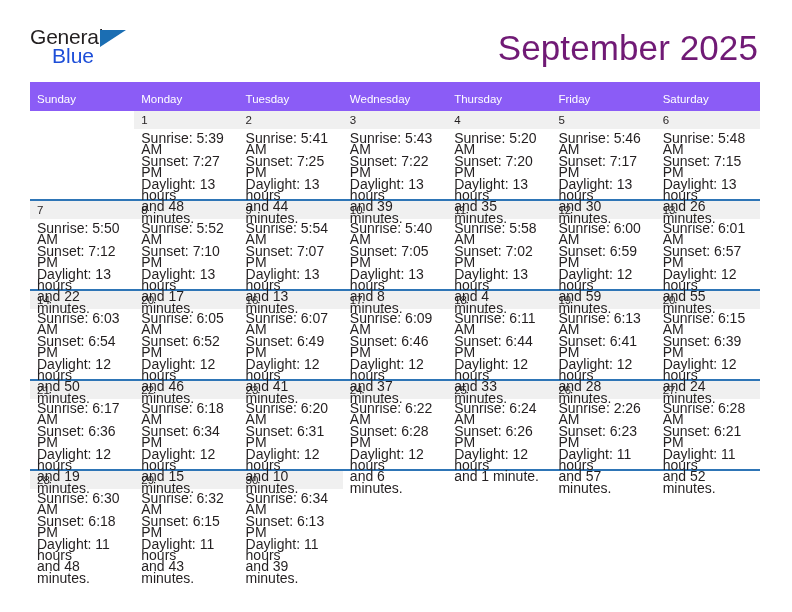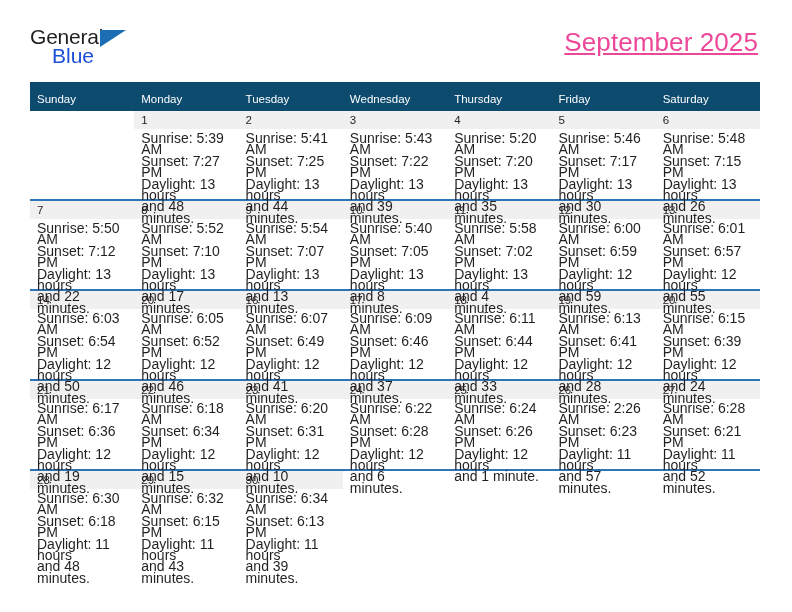--- a/index.html
+++ b/index.html
@@ -52,43 +52,42 @@
     width: 0;
     height: 0;
     border-left: 26px solid #1b6eb3;
     border-bottom: 17px solid transparent;
   }
   .title-wrap {
     text-align: right;
     padding-top: 2px;
   }
   .cal-title {
-    font-size: 26px;
+    font-size: 35px;
     font-weight: normal;
-    color: #ec4899;
+    color: #701a75;
     line-height: 1.12;
     letter-spacing: 0.1px;
-    text-decoration: underline;
   }
   .cal-sub {
     font-size: 14px;
     color: #231f20;
     margin-top: 6px;
     letter-spacing: 0.1px;
   }
 
   
   .cal {
     width: 730px;
     margin: 4px 0 0 30px;
     border-collapse: collapse;
     table-layout: fixed;
   }
   .cal th {
-    background: #0c4a6e;
+    background: #8b5cf6;
     color: #ffffff;
     font-size: 11.5px;
     font-weight: normal;
     text-align: left;
     padding: 11px 0 6px 7px;
     height: 21px;
   }
   .cal td {
     vertical-align: top;
     padding: 0;

